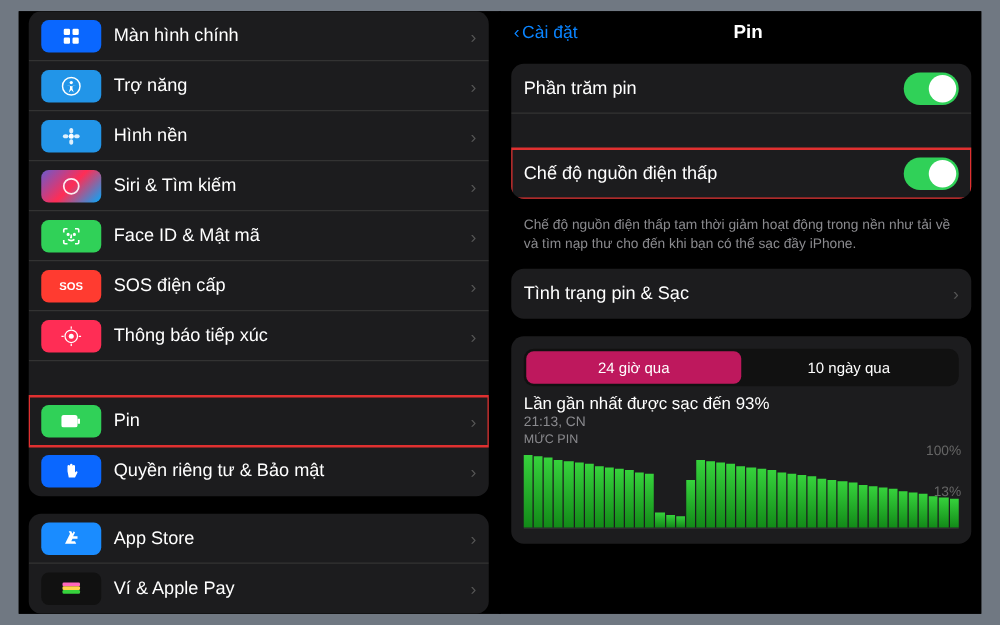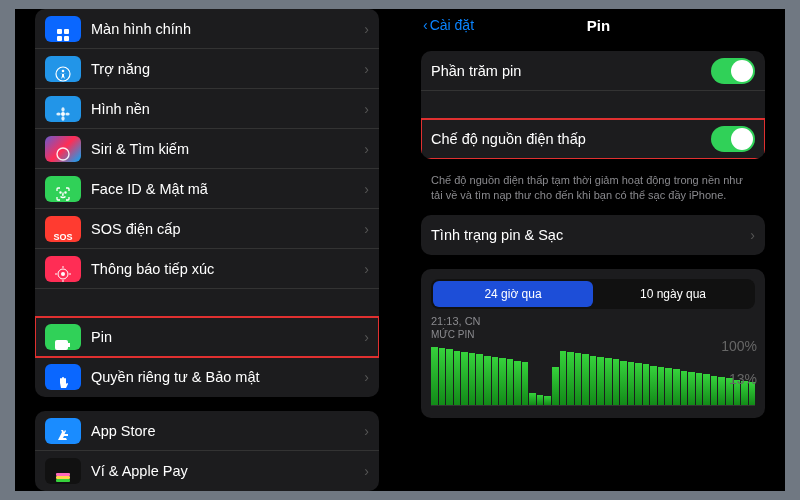--- a/index.html
+++ b/index.html
@@ -19,21 +19,21 @@
     width: 770px;
     height: 482px;
     background: #000;
   }
   .pane {
     flex: 1;
     background: #000;
     color: #fff;
     overflow: hidden;
     position: relative;
-    padding: 0 16px;
+    padding: 0 4px;
   }
   .pane-left { border-right: 2px solid #000; }
   .nav-header {
     display: flex;
     align-items: center;
     height: 32px;
     padding: 0 6px;
     margin-bottom: 10px;
   }
   .back-btn {
@@ -59,25 +59,25 @@
   .row {
     display: flex;
     align-items: center;
     height: 40px;
     padding: 0 10px;
     border-bottom: 0.5px solid #333;
     position: relative;
   }
   .row:last-child { border-bottom: none; }
   .row .icon {
-    width: 36px; height: 26px;
+    width: 48px; height: 26px;
     border-radius: 6px;
     margin-right: 10px;
     display: flex;
-    align-items: flex-end;
+    align-items: center;
     justify-content: center;
     font-size: 13px;
     color: #fff;
     flex-shrink: 0;
   }
   .row .label { flex: 1; font-size: 14.5px; color: #fff; }
   .row .chev { color: #555; font-size: 14px; }
   .highlight-red {
     outline: 2.5px solid #e03030;
     outline-offset: -1px;
@@ -114,41 +114,41 @@
     margin: 10px 10px 6px 10px;
   }
   .seg {
     flex: 1;
     text-align: center;
     font-size: 12px;
     color: #fff;
     padding: 6px 0;
     border-radius: 6px;
   }
-  .seg.active { background: #1d4ed8; }
+  .seg.active { background: #be185d; }
   .chart-block { padding: 0 10px 6px 10px; }
   .chart-title { font-size: 13.5px; margin-bottom: 2px; }
   .chart-sub { font-size: 11px; color: #8a8a8e; margin-bottom: 2px; }
   .chart-caption { font-size: 10px; color: #8a8a8e; margin-bottom: 2px; }
   .chart-area {
     height: 64px;
     position: relative;
     display: flex;
     align-items: flex-end;
     gap: 1px;
     border-bottom: 0.5px solid #333;
   }
   .bar {
     flex: 1;
     background: linear-gradient(#36d23c, #128a18);
   }
   .chart-ylab {
     position: absolute;
     right: -2px;
-    font-size: 14px;
+    font-size: 11px;
     color: #666;
   }
   
   .ic-blue{background:#0a67ff}.ic-teal{background:#2295e8}.ic-green{background:#30d158}.ic-red{background:#ff3b30}.ic-pink{background:#ff2d55}.ic-bluehand{background:#0a67ff}.ic-black{background:#111}
   .ic-siri{background:linear-gradient(135deg,#6a5acd,#ff2d55,#0af)}
   .ic-appstore{background:#1a8cff}
 </style>
 </head>
 <body>
 
@@ -309,20 +309,21 @@
         <span class="chev">›</span>
       </div>
     </div>
 
     <div class="group" style="padding-bottom:6px;">
       <div class="segmented">
         <div class="seg active">24 giờ qua</div>
         <div class="seg">10 ngày qua</div>
       </div>
       <div class="chart-block">
+        <div class="chart-title">Lần gần nhất được sạc đến 93%</div>
         <div class="chart-sub">21:13, CN</div>
         <div class="chart-caption">MỨC PIN</div>
         <div class="chart-area" id="chart">
           <span class="chart-ylab" style="top:-4px">100%</span>
           <span class="chart-ylab" style="top:46%">13%</span>
         <div class="bar" style="height: 92%;"></div>
             <div class="bar" style="height: 90%;"></div>
             <div class="bar" style="height: 88%;"></div>
             <div class="bar" style="height: 86%;"></div>
             <div class="bar" style="height: 84%;"></div>

